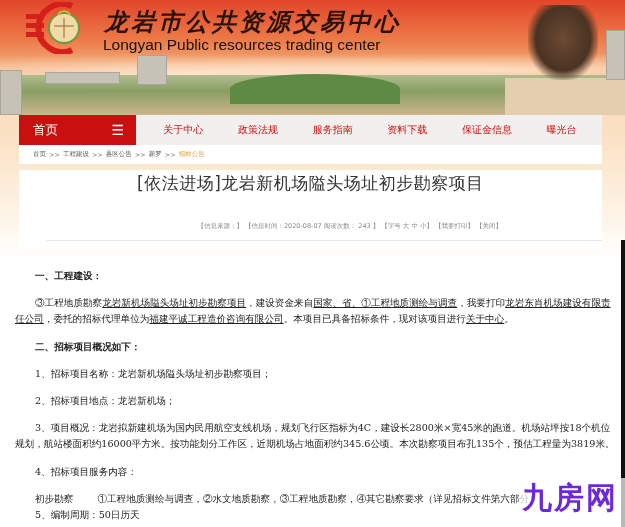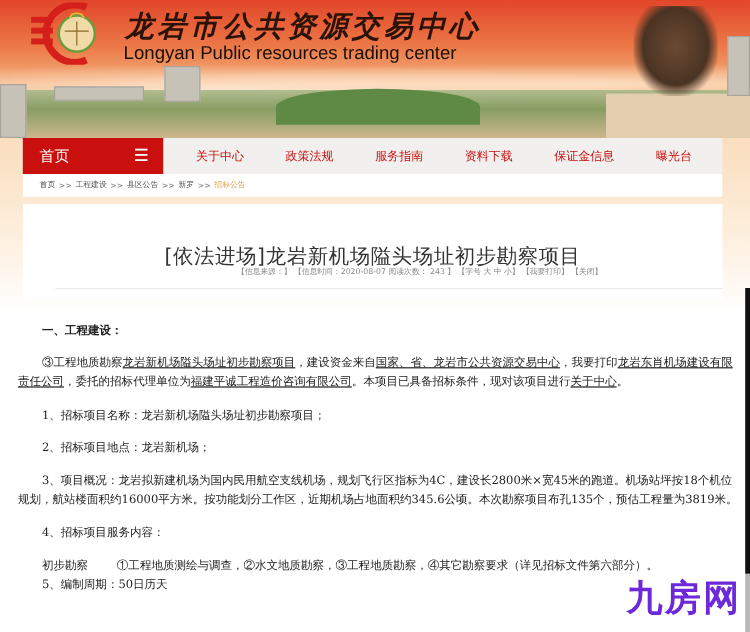--- a/index.html
+++ b/index.html
@@ -79,21 +79,21 @@
       display: flex; align-items: center; gap: 3px;
     }
     .breadcrumb .sep { color: #777; }
     .breadcrumb .current { color: #e0a44c; }
     
     .article-head {
       position: absolute; left: 19px; top: 170px; width: 583px; height: 80px;
       background: #ffffff;
     }
     .article-title {
-      position: absolute; left: 0; top: 32px; width: 583px; text-align: center;
+      position: absolute; left: 0; top: 2px; width: 583px; text-align: center;
       font-size: 17px; color: #333; letter-spacing: 0.5px;
     }
     .article-meta {
       position: absolute; left: 0; top: 52px; width: 484px; text-align: right;
       font-size: 6.5px; color: #888;
     }
     .article-meta span { margin: 0 1px; }
     .divider {
       position: absolute; left: 46px; top: 240px; width: 556px; height: 1px; background: #e8e8e8;
     }
@@ -186,21 +186,22 @@
   <div class="article-title">[依法进场]龙岩新机场隘头场址初步勘察项目</div>
   <div class="article-meta">
     <span>【信息来源：】</span><span>【信息时间：2020-08-07 阅读次数： 243 】</span><span>【字号 大 中 小】</span><span>【我要打印】</span><span>【关闭】</span>
   </div>
 </div>
 <div class="divider"></div>
 <div class="right-edge"></div>
 
 <div class="body-wrap">
   <div class="h-sec">一、工程建设：</div>
-  <div class="para"><span>③工程地质勘察</span><span class="u">龙岩新机场隘头场址初步勘察项目</span><span>，建设资金来自</span><span class="u">国家、省、龙岩市公共资源交易中心</span><span>，我要打印</span><span class="u">龙岩东肖机场建设有限责任公司</span><span>，委托的招标代理单位为</span><span class="u">福建平诚工程造价咨询有限公司</span><span>。本项目已具备招标条件，现对该项目进行</span><span class="u">关于中心</span><span>。</span></div>
+  <div class="para"><span>③工程地质勘察</span><span class="u">龙岩新机场隘头场址初步勘察项目</span><span>，建设资金来自</span><span class="u">国家、省、①工程地质测绘与调查</span><span>，我要打印</span><span class="u">龙岩东肖机场建设有限责任公司</span><span>，委托的招标代理单位为</span><span class="u">福建平诚工程造价咨询有限公司</span><span>。本项目已具备招标条件，现对该项目进行</span><span class="u">关于中心</span><span>。</span></div>
+  <div class="h-sec">二、招标项目概况如下：</div>
   <div class="line">1、招标项目名称：龙岩新机场隘头场址初步勘察项目；</div>
   <div class="line">2、招标项目地点：龙岩新机场；</div>
   <div class="para">3、项目概况：龙岩拟新建机场为国内民用航空支线机场，规划飞行区指标为4C，建设长2800米×宽45米的跑道。机场站坪按18个机位规划，航站楼面积约16000平方米。按功能划分工作区，近期机场占地面积约345.6公顷。本次勘察项目布孔135个，预估工程量为3819米。</div>
   <div class="line">4、招标项目服务内容：</div>
   <div class="service"><span class="lbl">初步勘察</span><span>①工程地质测绘与调查，②水文地质勘察，③工程地质勘察，④其它勘察要求（详见招标文件第六部分）。</span></div>
   <div class="line">5、编制周期：50日历天</div>
 </div>
 
 <div class="watermark"></div>
 <div class="wm-cn">九房网</div>

